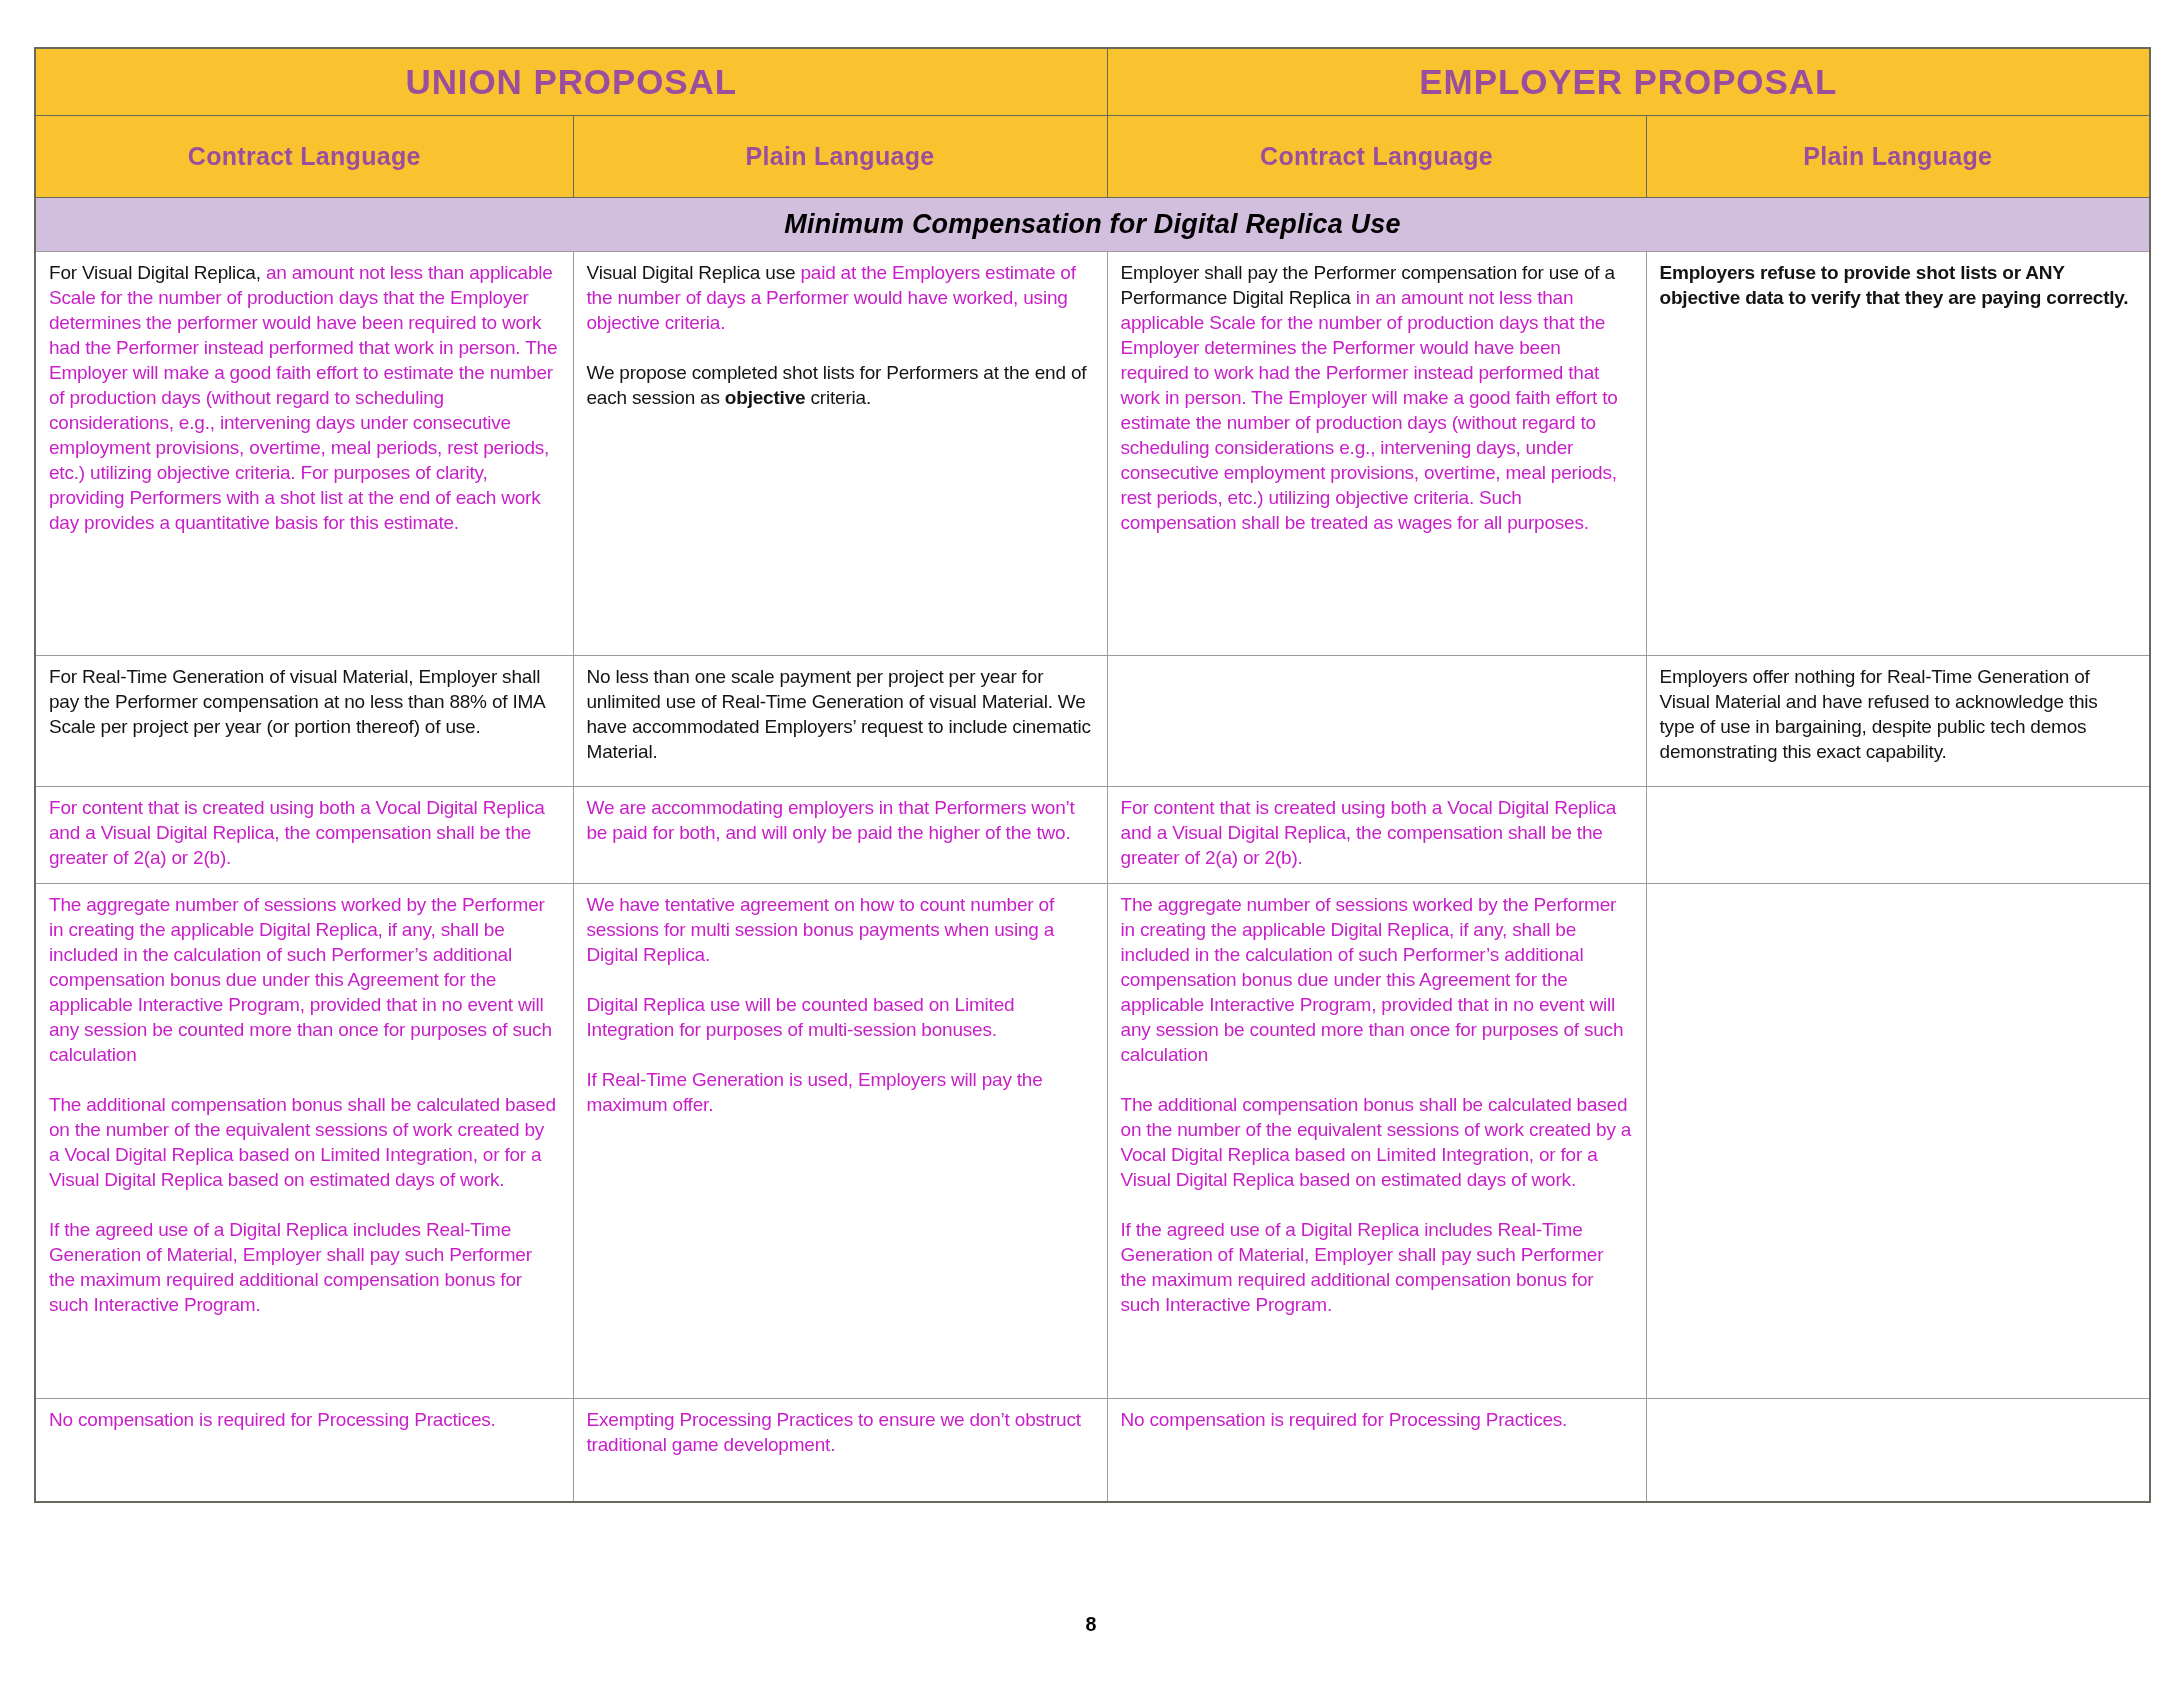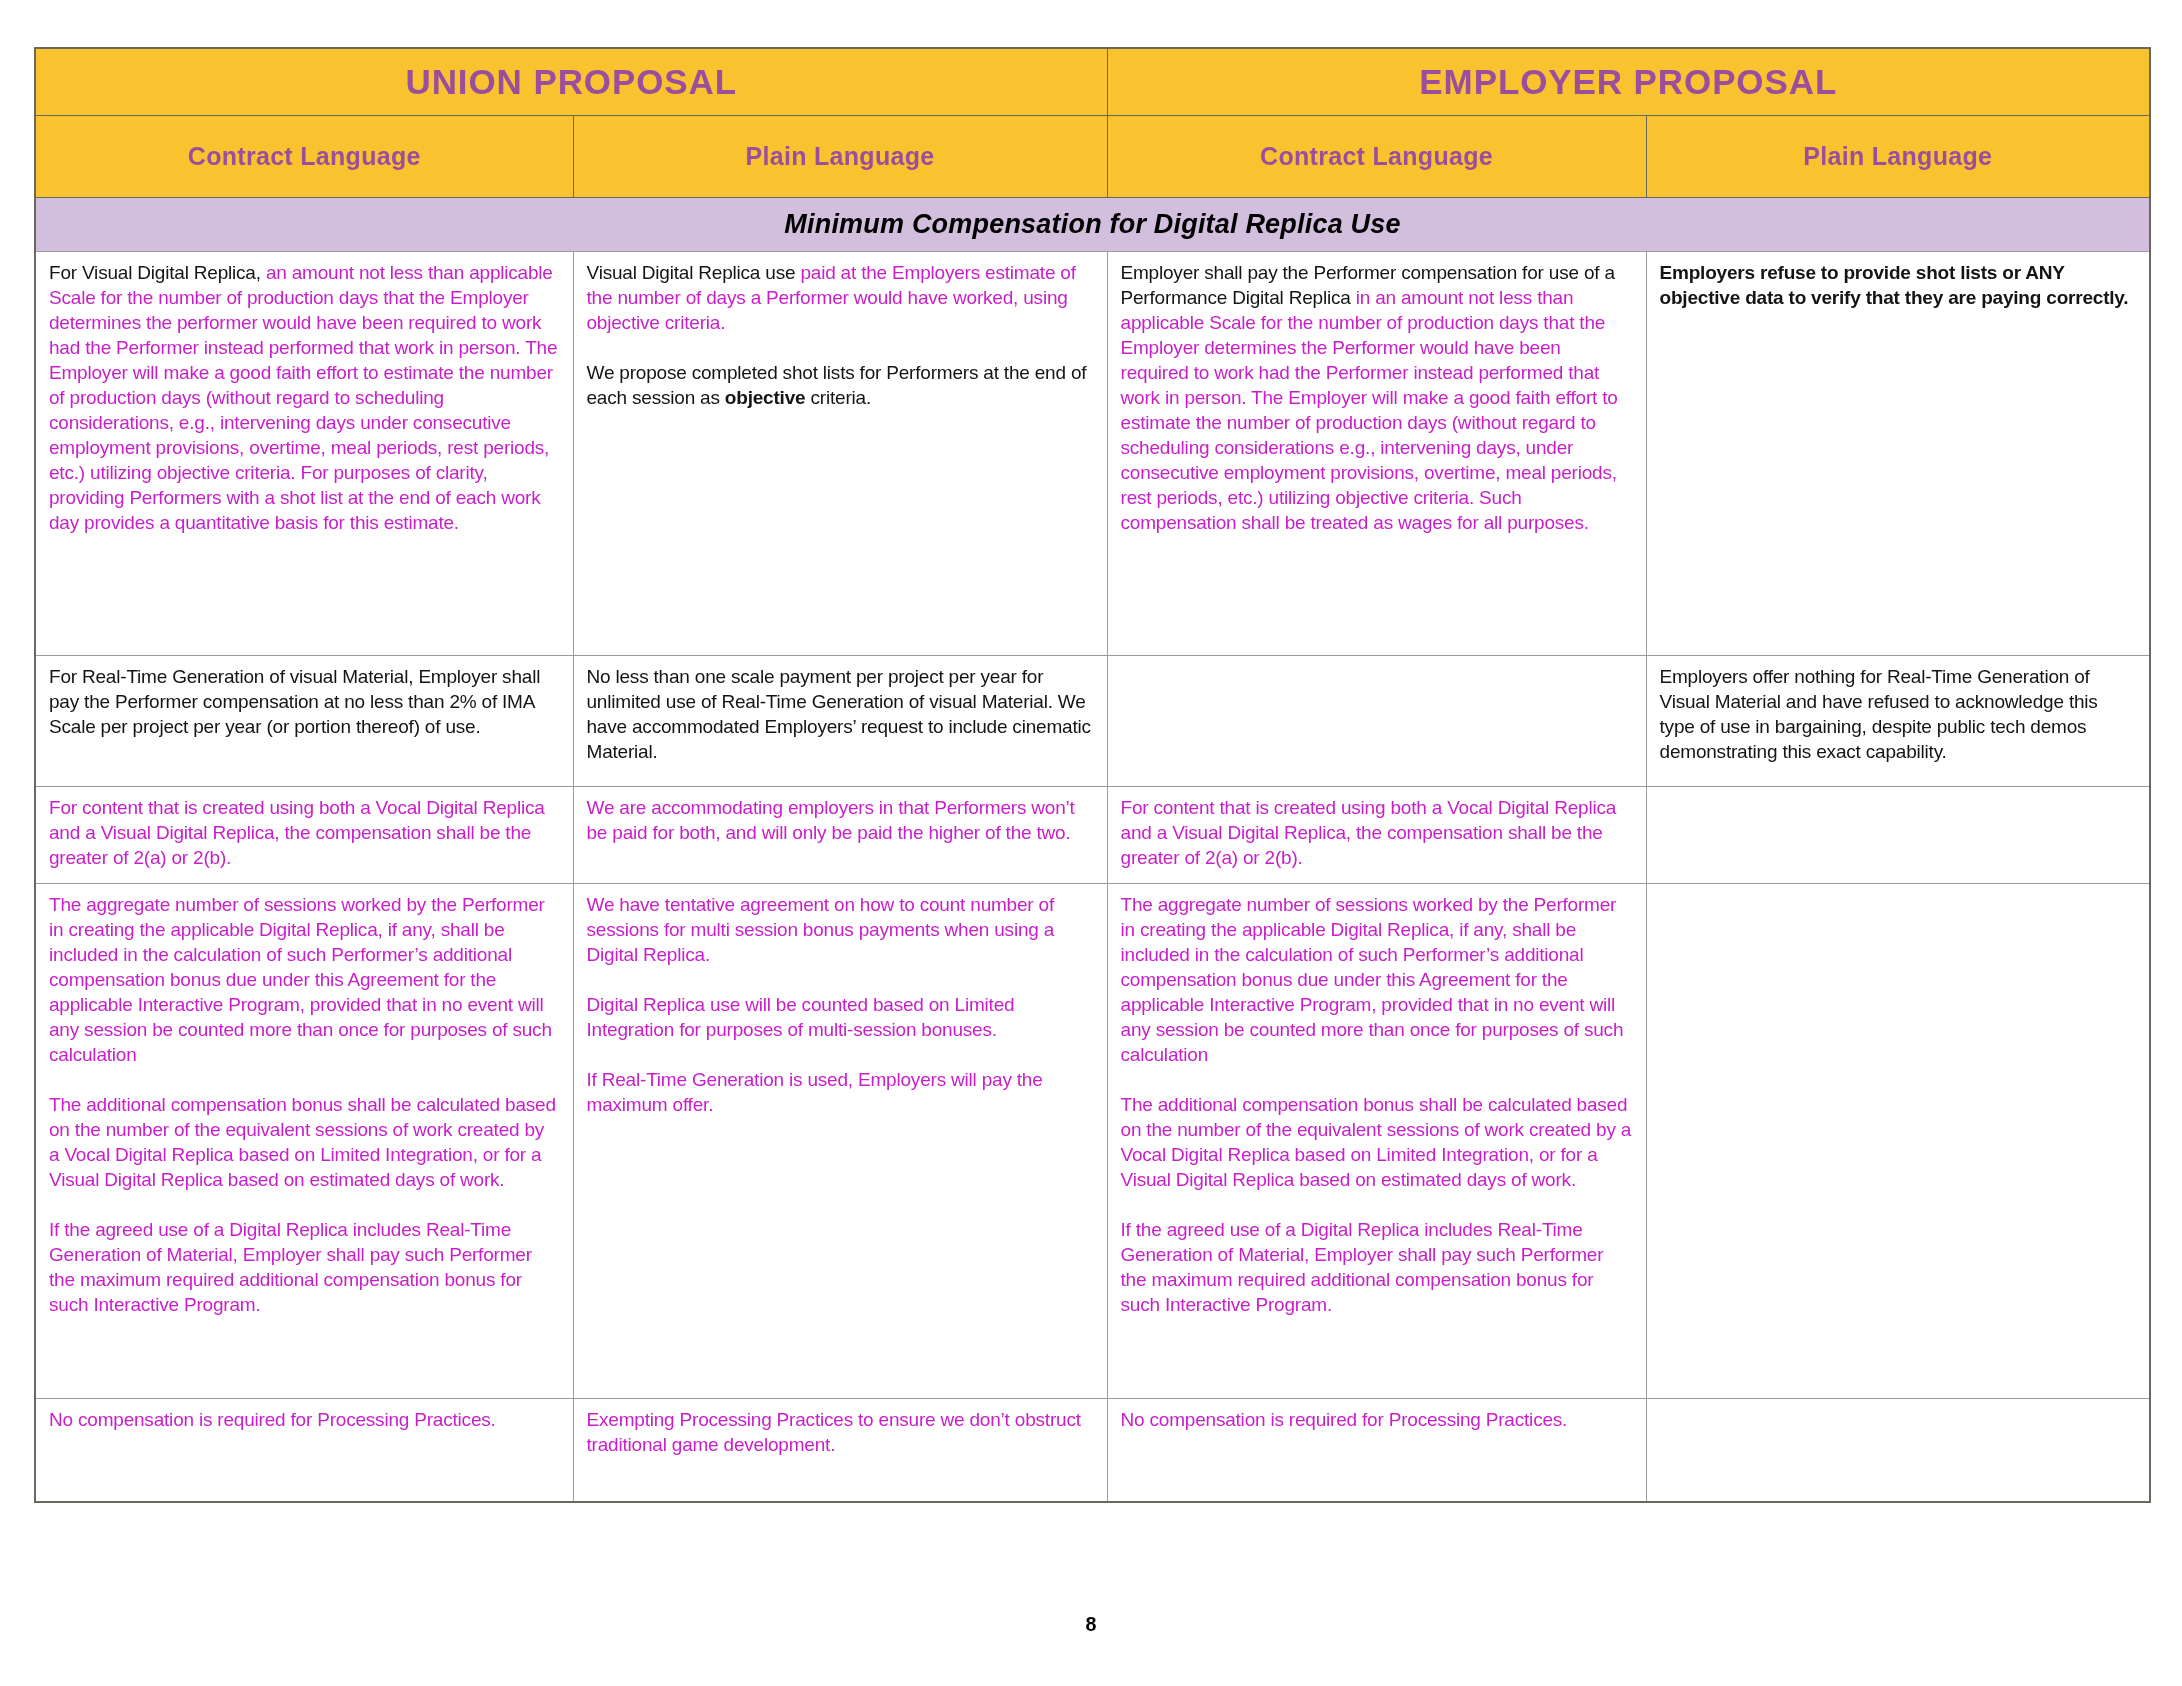--- a/index.html
+++ b/index.html
@@ -120,21 +120,21 @@
           </td>
           <td class="body-cell">
             <p class="para"><span class="c-k">Employer shall pay the Performer compensation for use of a Performance Digital Replica </span><span class="c-m">in an amount not less than applicable Scale for the number of production days that the Employer determines the Performer would have been required to work had the Performer instead performed that work in person. The Employer will make a good faith effort to estimate the number of production days (without regard to scheduling considerations e.g., intervening days, under consecutive employment provisions, overtime, meal periods, rest periods, etc.) utilizing objective criteria. Such compensation shall be treated as wages for all purposes.</span></p>
           </td>
           <td class="body-cell">
             <p class="para"><span class="c-k bold">Employers refuse to provide shot lists or ANY objective data to verify that they are paying correctly.</span></p>
           </td>
         </tr>
         <tr style="height: 131px;">
           <td class="body-cell">
-            <p class="para"><span class="c-k">For Real-Time Generation of visual Material, Employer shall pay the Performer compensation at no less than 2% of IMA Scale per project per year (or portion thereof) of use.</span></p>
+            <p class="para"><span class="c-k">For Real-Time Generation of visual Material, Employer shall pay the Performer compensation at no less than 88% of IMA Scale per project per year (or portion thereof) of use.</span></p>
           </td>
           <td class="body-cell">
             <p class="para"><span class="c-k">No less than one scale payment per project per year for unlimited use of Real-Time Generation of visual Material. We have accommodated Employers’ request to include cinematic Material.</span></p>
           </td>
           <td class="body-cell"></td>
           <td class="body-cell">
             <p class="para"><span class="c-k">Employers offer nothing for Real-Time Generation of Visual Material and have refused to acknowledge this type of use in bargaining, despite public tech demos demonstrating this exact capability.</span></p>
           </td>
         </tr>
         <tr style="height: 97px; padding-left: 48px;">

